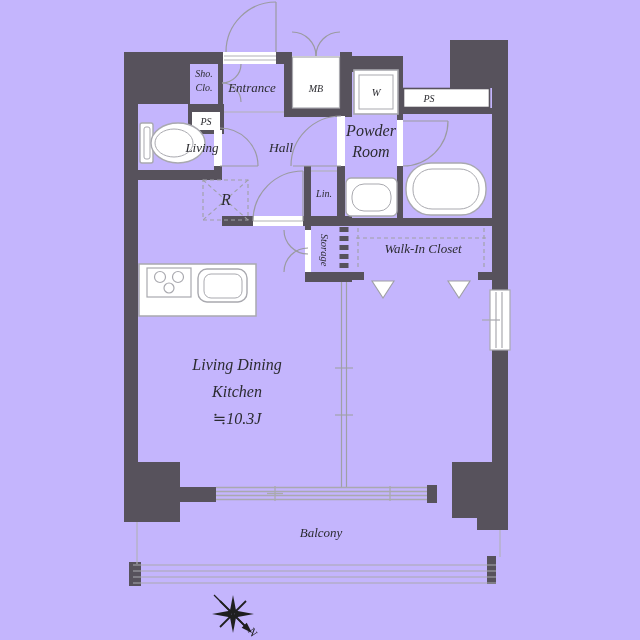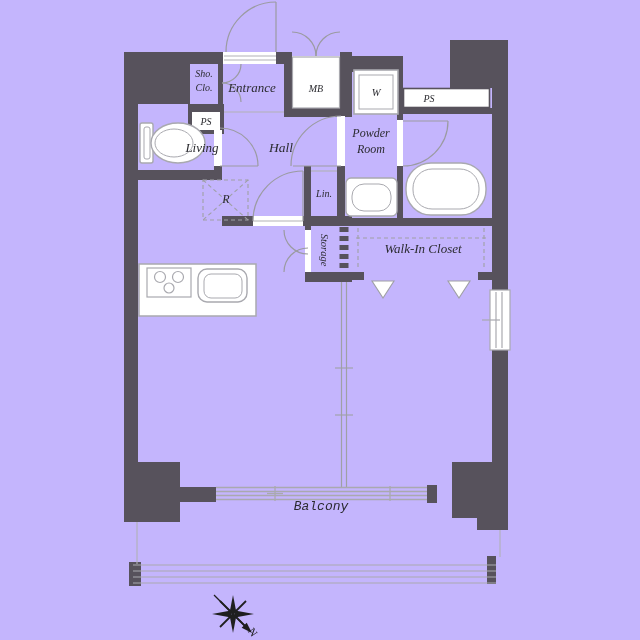--- a/index.html
+++ b/index.html
@@ -3,21 +3,21 @@
 <meta charset="utf-8">
 <style>
   html,body{margin:0;padding:0;background:#fff;}
   #canvas{position:relative;width:640px;height:640px;background:#c4b5fd;overflow:hidden;
           font-family:"Liberation Serif","DejaVu Serif",serif;}
   #plan-svg{position:absolute;left:0;top:0;}
   .lbl{position:absolute;transform:translate(-50%,-50%);font-style:italic;color:#2b2b30;
        text-align:center;white-space:pre-line;line-height:1.3;pointer-events:none;}
   .lbl.big{font-size:16px;line-height:1.68;}
   .lbl.room{font-size:13px;}
-  .lbl.med{font-size:12px;font-style:italic;}
+  .lbl.med{font-size:16px;font-style:italic;}
   .lbl.small{font-size:10px;}
   .lbl.tiny{font-size:10.5px;}
   .lbl.rot90{transform:translate(-50%,-50%) rotate(90deg);}
   .lbl.north{transform:translate(-50%,-50%) rotate(55deg);font-style:normal;font-size:11px;color:#1a1a1a;}
 </style>
 </head>
 <body>
 
 <div id="canvas">
 
@@ -244,16 +244,19 @@
 <div class="lbl small" style="left:206px;top:121px;">PS</div>
 <div class="lbl small" style="left:429px;top:98px;">PS</div>
 <div class="lbl room" style="left:202px;top:148px;">Living</div>
 <div class="lbl room" style="left:281px;top:148px;font-size:13.5px;">Hall</div>
 <div class="lbl med" style="left:371px;top:142px;">Powder
 Room</div>
 <div class="lbl small" style="left:324px;top:193px;">Lin.</div>
 <div class="lbl tiny rot90" style="left:324px;top:250px;">Storage</div>
 <div class="lbl room" style="left:423px;top:249px;">Walk-In Closet</div>
 <div class="lbl med" style="left:226px;top:200px;">R</div>
-<div class="lbl room" style="left:321px;top:507px;font-family:Liberation Mono, monospace;">Balcony</div>
+<div class="lbl big" style="left:237px;top:392px;">Living Dining
+Kitchen
+≒10.3J</div>
+<div class="lbl room" style="left:321px;top:533px;">Balcony</div>
 <div class="lbl north" style="left:253px;top:632px;">N</div>
 
 </div>
 
 </body></html>

